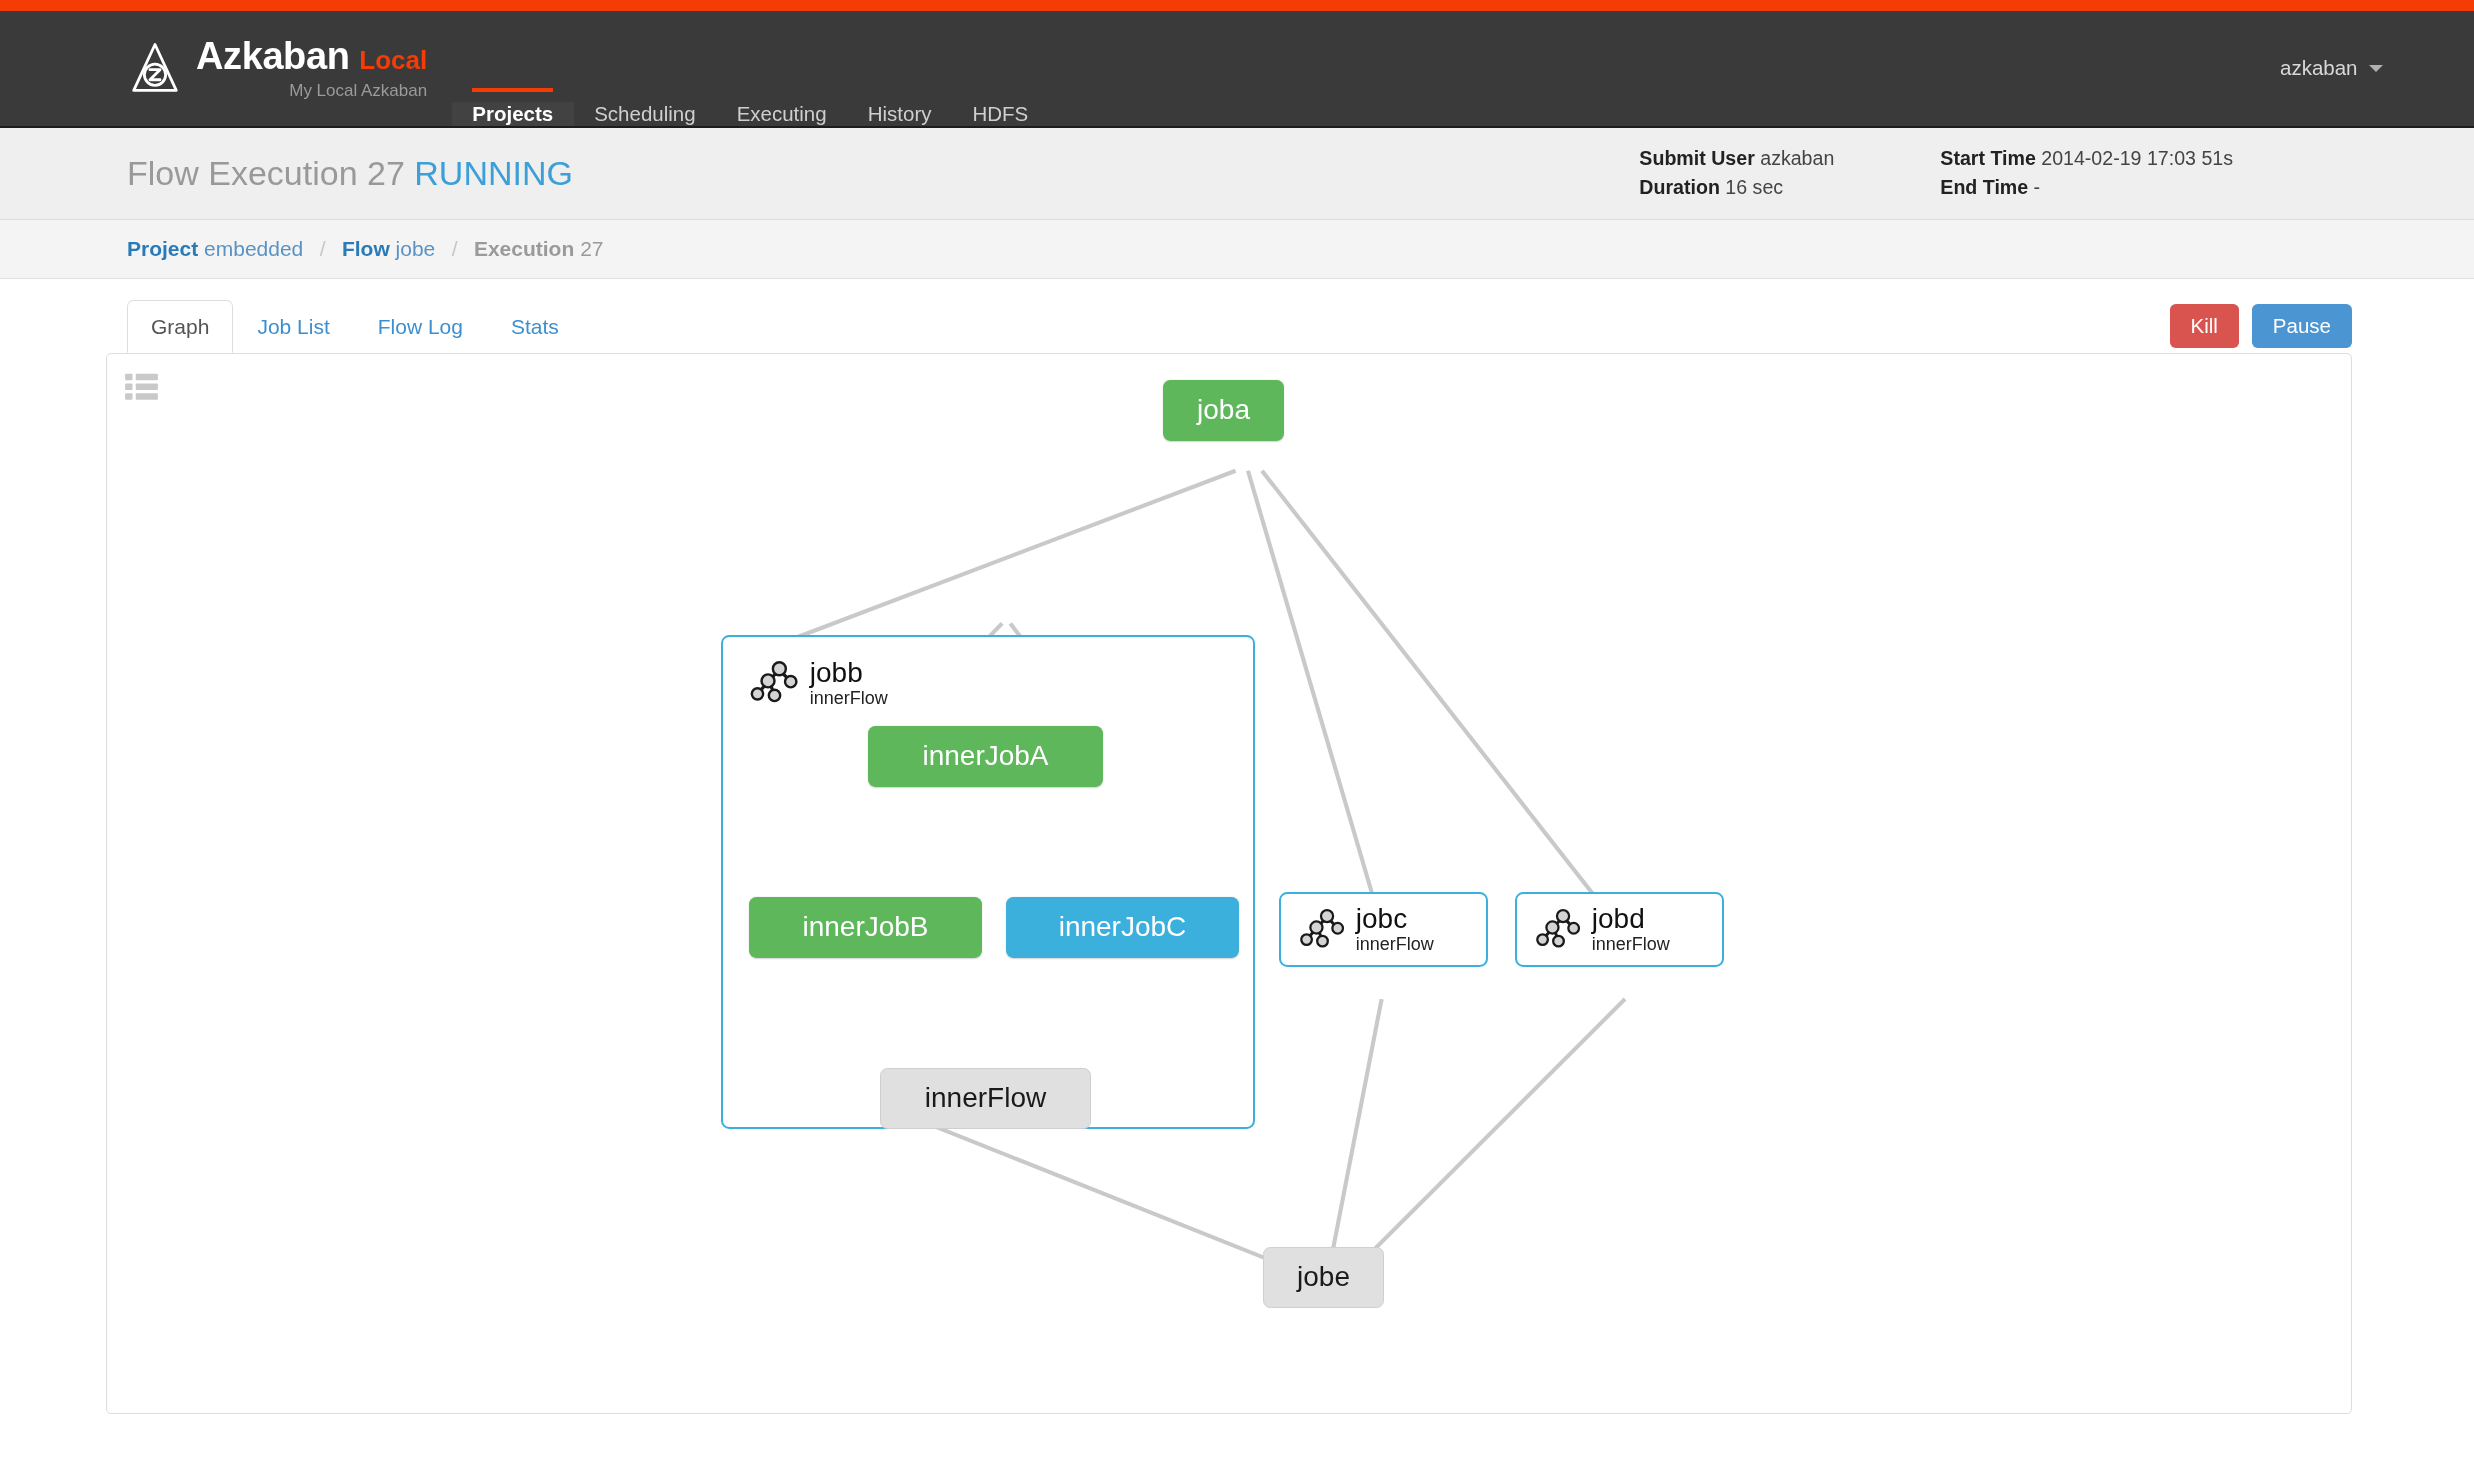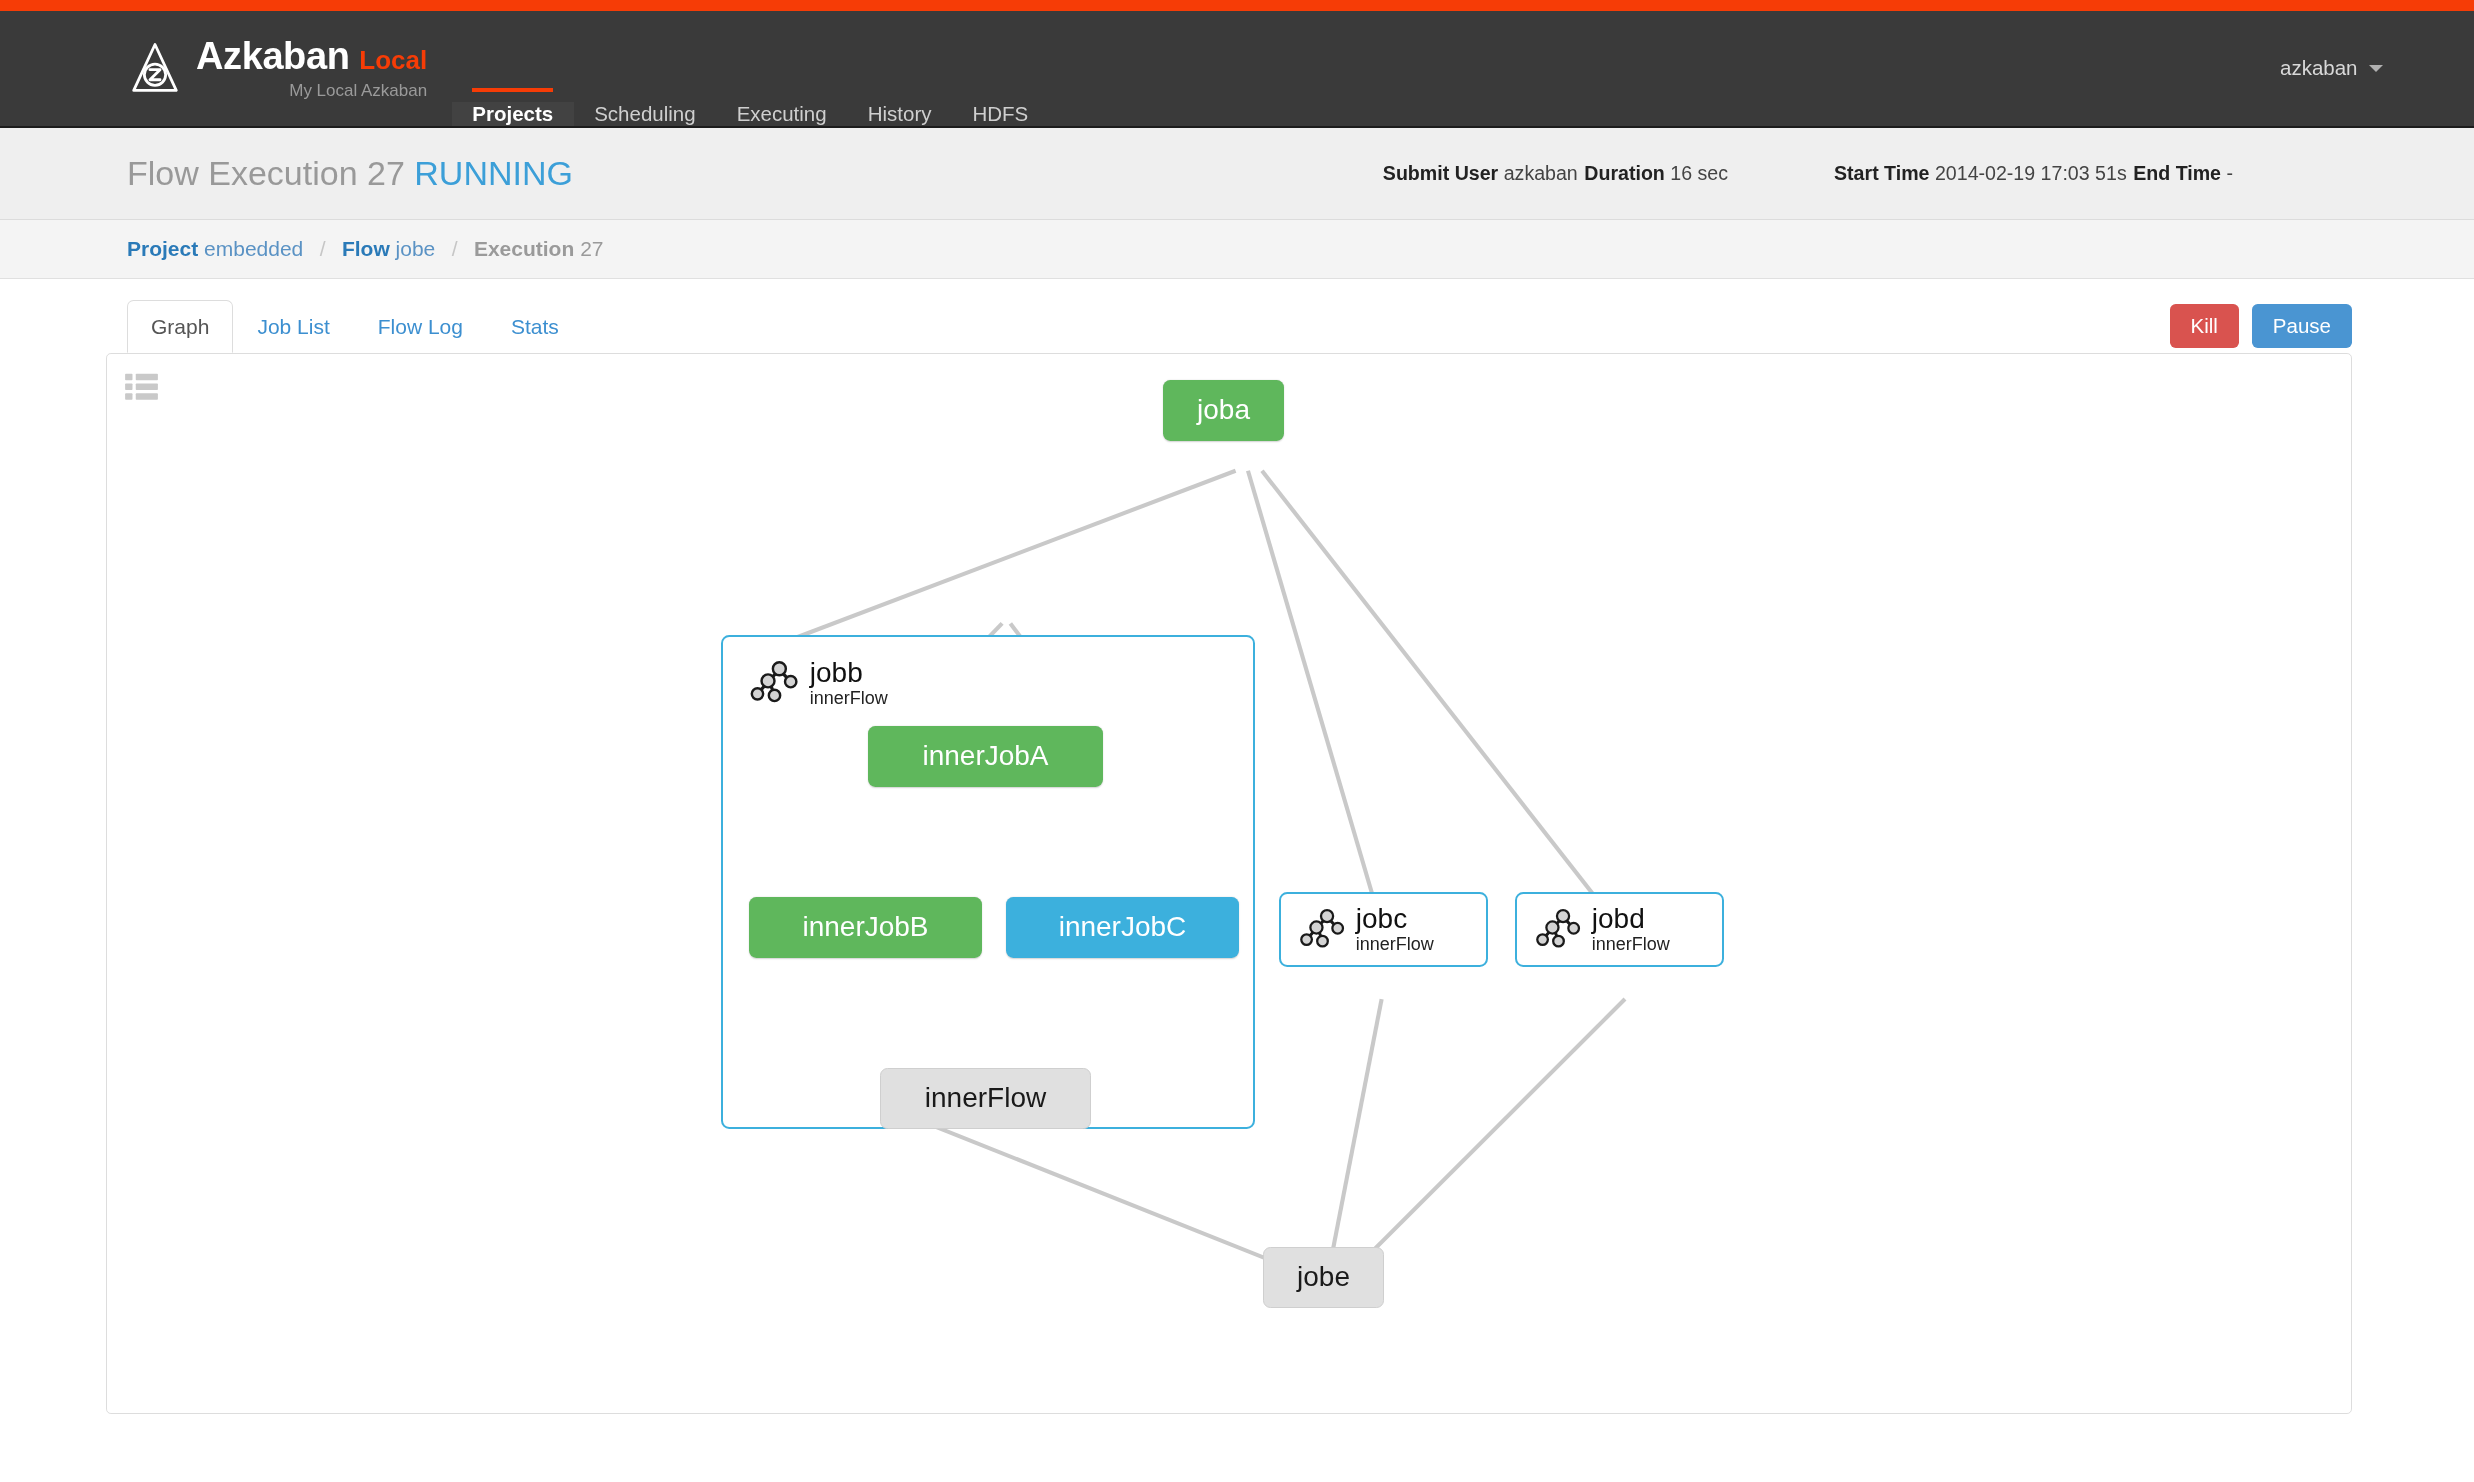--- a/index.html
+++ b/index.html
@@ -125,21 +125,21 @@
     white-space: nowrap;
   }
   .page-title .status-running { color: #3C9FD8; }
 
   .exec-meta {
     margin-left: auto;
     display: flex;
     gap: 106px;
     padding-right: 115px;
   }
-  .meta-col { display: flex; flex-direction: row; gap: 6.5px; }
+  .meta-col { display: flex; flex-direction: column; gap: 6.5px; }
   .meta-row { font-size: 19.6px; color: #333333; white-space: nowrap; }
   .meta-row b { font-weight: bold; color: #222; }
   .meta-row span { color: #444; }
 
   
   .breadcrumb-bar {
     background: #F4F4F4;
     border-bottom: 0.8px solid #e0e0e0;
     height: 59px;
     display: flex;

